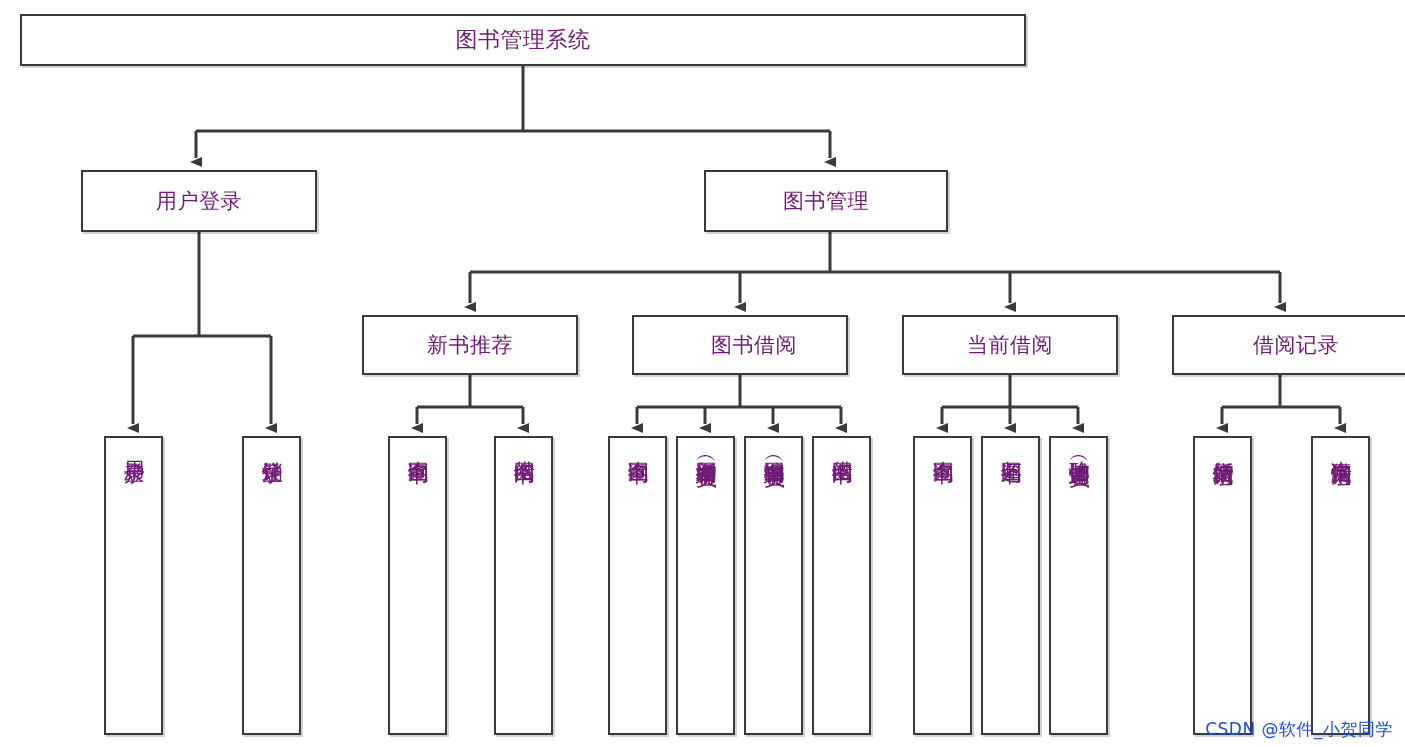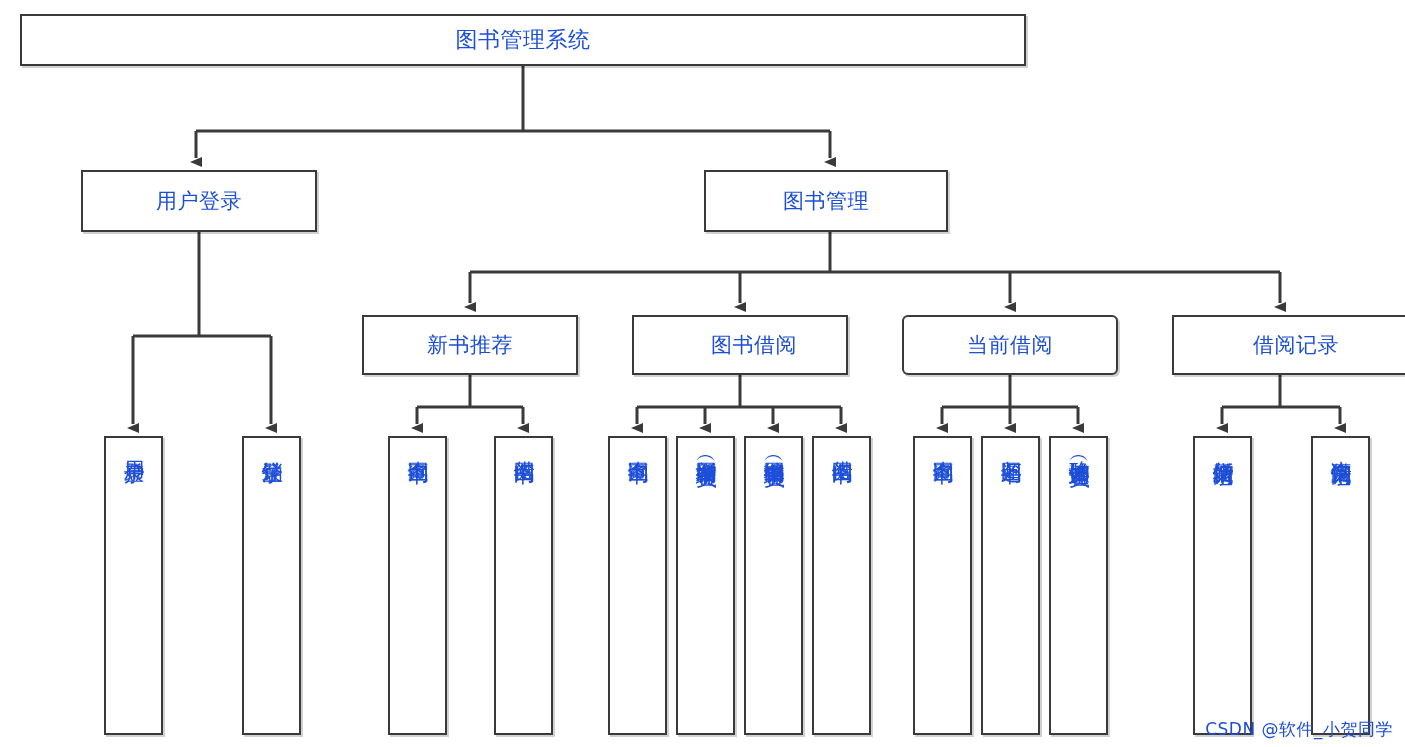--- a/index.html
+++ b/index.html
@@ -29,21 +29,21 @@
     position: absolute;
     box-sizing: border-box;
     border: 2px solid #3a3a3a;
     background: #ffffff;
     display: flex;
     align-items: center;
     justify-content: center;
     box-shadow: 2px 2px 0 rgba(0,0,0,0.18);
   }
   .node .lbl {
-    color: #1d4ed8;
+    color: #701a75;
     font-size: 21px;
     line-height: 1.05;
     letter-spacing: 0.5px;
     white-space: nowrap;
   }
   .node.horiz .lbl {
     writing-mode: horizontal-tb;
   }
   .node.vert {
     align-items: flex-start;
@@ -133,21 +133,21 @@
   <div class="node horiz" style="left:704px; top:170px; width:244px; height:62px;">
     <span class="lbl">图书管理</span>
   </div>
 
   <div class="node horiz" style="left:362px; top:315px; width:216px; height:60px;">
     <span class="lbl">新书推荐</span>
   </div>
   <div class="node horiz" style="left:632px; top:315px; width:216px; height:60px;padding-left:28px;">
     <span class="lbl">图书借阅</span>
   </div>
-  <div class="node horiz" style="left:902px; top:315px; width:216px; height:60px;border-radius:6px;">
+  <div class="node horiz" style="left:902px; top:315px; width:216px; height:60px;">
     <span class="lbl">当前借阅</span>
   </div>
   <div class="node horiz" style="left:1172px; top:315px; width:248px; height:60px;">
     <span class="lbl">借阅记录</span>
   </div>
 
   <div class="node vert" style="left:104px; top:436px; width:59px; height:299px;">
     <span class="lbl">用户登录</span>
   </div>
   <div class="node vert" style="left:242px; top:436px; width:59px; height:299px;">

